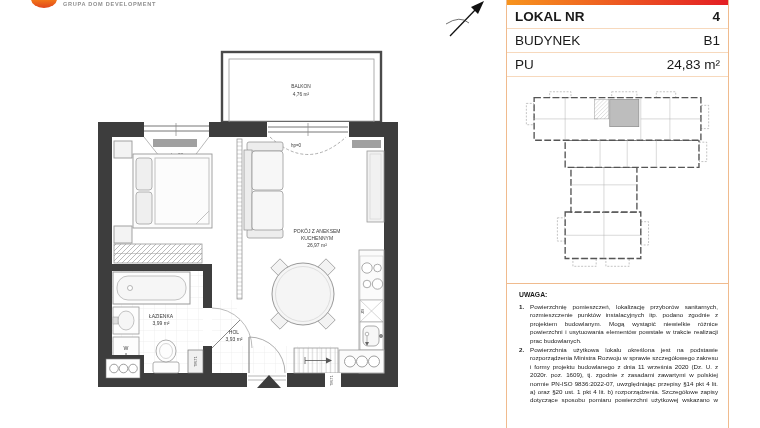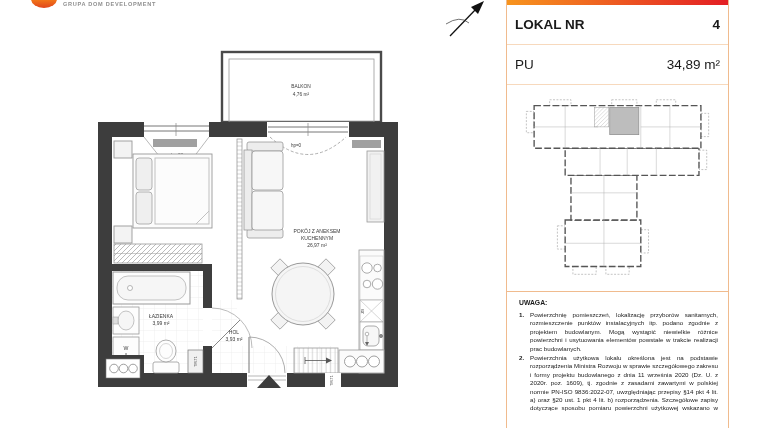--- a/index.html
+++ b/index.html
@@ -15,21 +15,21 @@
   
   .plan-wrap{position:absolute;left:0;top:0;width:506px;height:428px;}
   svg text{font-family:"Liberation Sans",sans-serif;fill:#3a3a3a;}
 
   
   .panel{position:absolute;left:506px;top:0;width:221px;height:428px;
          border-left:1px solid #f0bb8e;border-right:1px solid #f0bb8e;background:#fff;}
   .accent-bar{height:5px;width:100%;background:linear-gradient(90deg,#f7941e,#e31e24);}
   .info-table{border-bottom:0;}
   .info-row{display:flex;justify-content:space-between;align-items:center;
-            height:23px;padding:8px 8px;border-bottom:1px solid #f7d9bd;font-size:13.5px;}
+            height:23px;padding:0 8px;border-bottom:1px solid #f7d9bd;font-size:13.5px;}
   .info-row.bold{font-weight:bold;}
   .info-row .val{text-align:right;}
   .keyplan{height:206px;display:flex;align-items:center;justify-content:center;
            border-bottom:1px solid #f0bb8e;}
   .notes{height:119px;overflow:hidden;padding:7px 10px 0 12px;box-sizing:border-box;}
   .notes-heading{font-size:6.8px;font-weight:bold;margin-bottom:5px;}
   .note-item{display:flex;gap:3px;font-size:6.2px;line-height:8.4px;margin-bottom:1px;}
   .note-num{font-weight:bold;flex:none;width:8px;}
   .note-text{text-align:justify;color:#222;}
 </style>
@@ -249,22 +249,26 @@
 
   <div class="panel">
     <div class="accent-bar" style="background: linear-gradient(90deg, rgb(247, 148, 30), rgb(227, 30, 36));"></div>
 
     <div class="info-table">
       <div class="info-row bold">
         <span>LOKAL NR</span>
         <span class="val">4</span>
       </div>
       <div class="info-row">
+        <span>BUDYNEK</span>
+        <span class="val">B1</span>
+      </div>
+      <div class="info-row">
         <span>PU</span>
-        <span class="val">34,89 m²</span>
+        <span class="val">24,83 m²</span>
       </div>
     </div>
 
     <div class="keyplan">
       <svg width="216" height="192" viewBox="0 0 221 198">
         <defs>
           <pattern id="khatch" width="4" height="4" patternUnits="userSpaceOnUse">
             <path d="M0 4 L4 0" stroke="#bbb" stroke-width="0.5"></path>
           </pattern>
         </defs>

